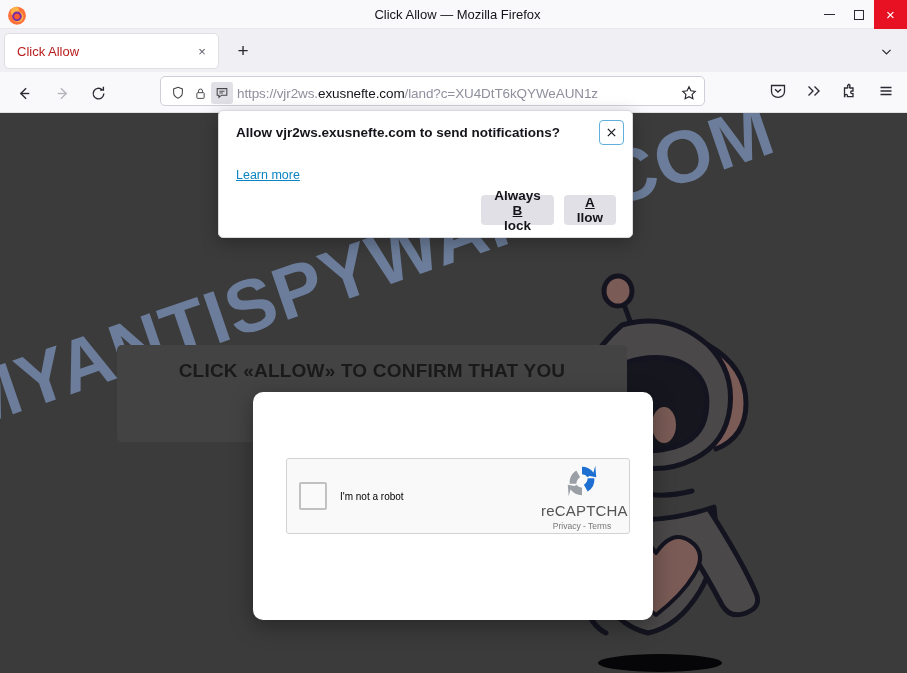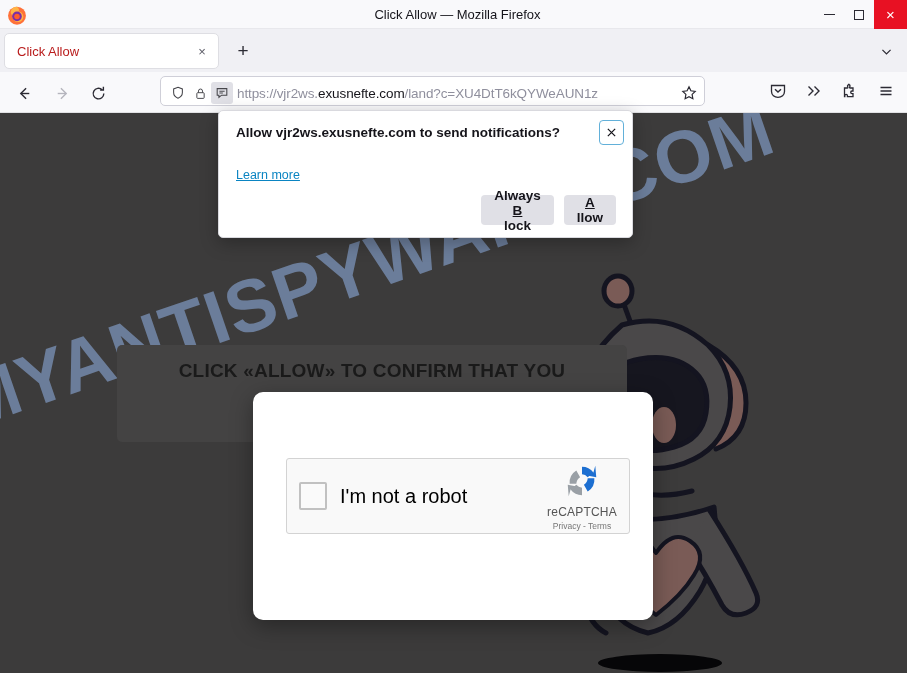--- a/index.html
+++ b/index.html
@@ -266,36 +266,36 @@
   .rc-check {
     margin-left: 12px;
     width: 28px; height: 28px;
     background: #fafafa;
     border: 2px solid #c1c1c1;
     border-radius: 2px;
     flex: 0 0 auto;
   }
   .rc-label {
     margin-left: 13px;
-    font-size: 20px;
+    font-size: 10px;
     color: #000000;
     flex: 1;
   }
   .rc-brand {
     width: 82px;
     margin-right: 6px;
     text-align: center;
     flex: 0 0 auto;
   }
   .rc-logo {
     display: block;
     margin: 0 auto 2px auto;
   }
   .rc-brand-name {
-    font-size: 12px;
+    font-size: 15px;
     color: #555555;
     letter-spacing: 0.2px;
     margin-top: 40px;
   }
   .rc-brand-links {
     font-size: 8.5px;
     color: #777777;
     margin-top: 1px;
   }
 

